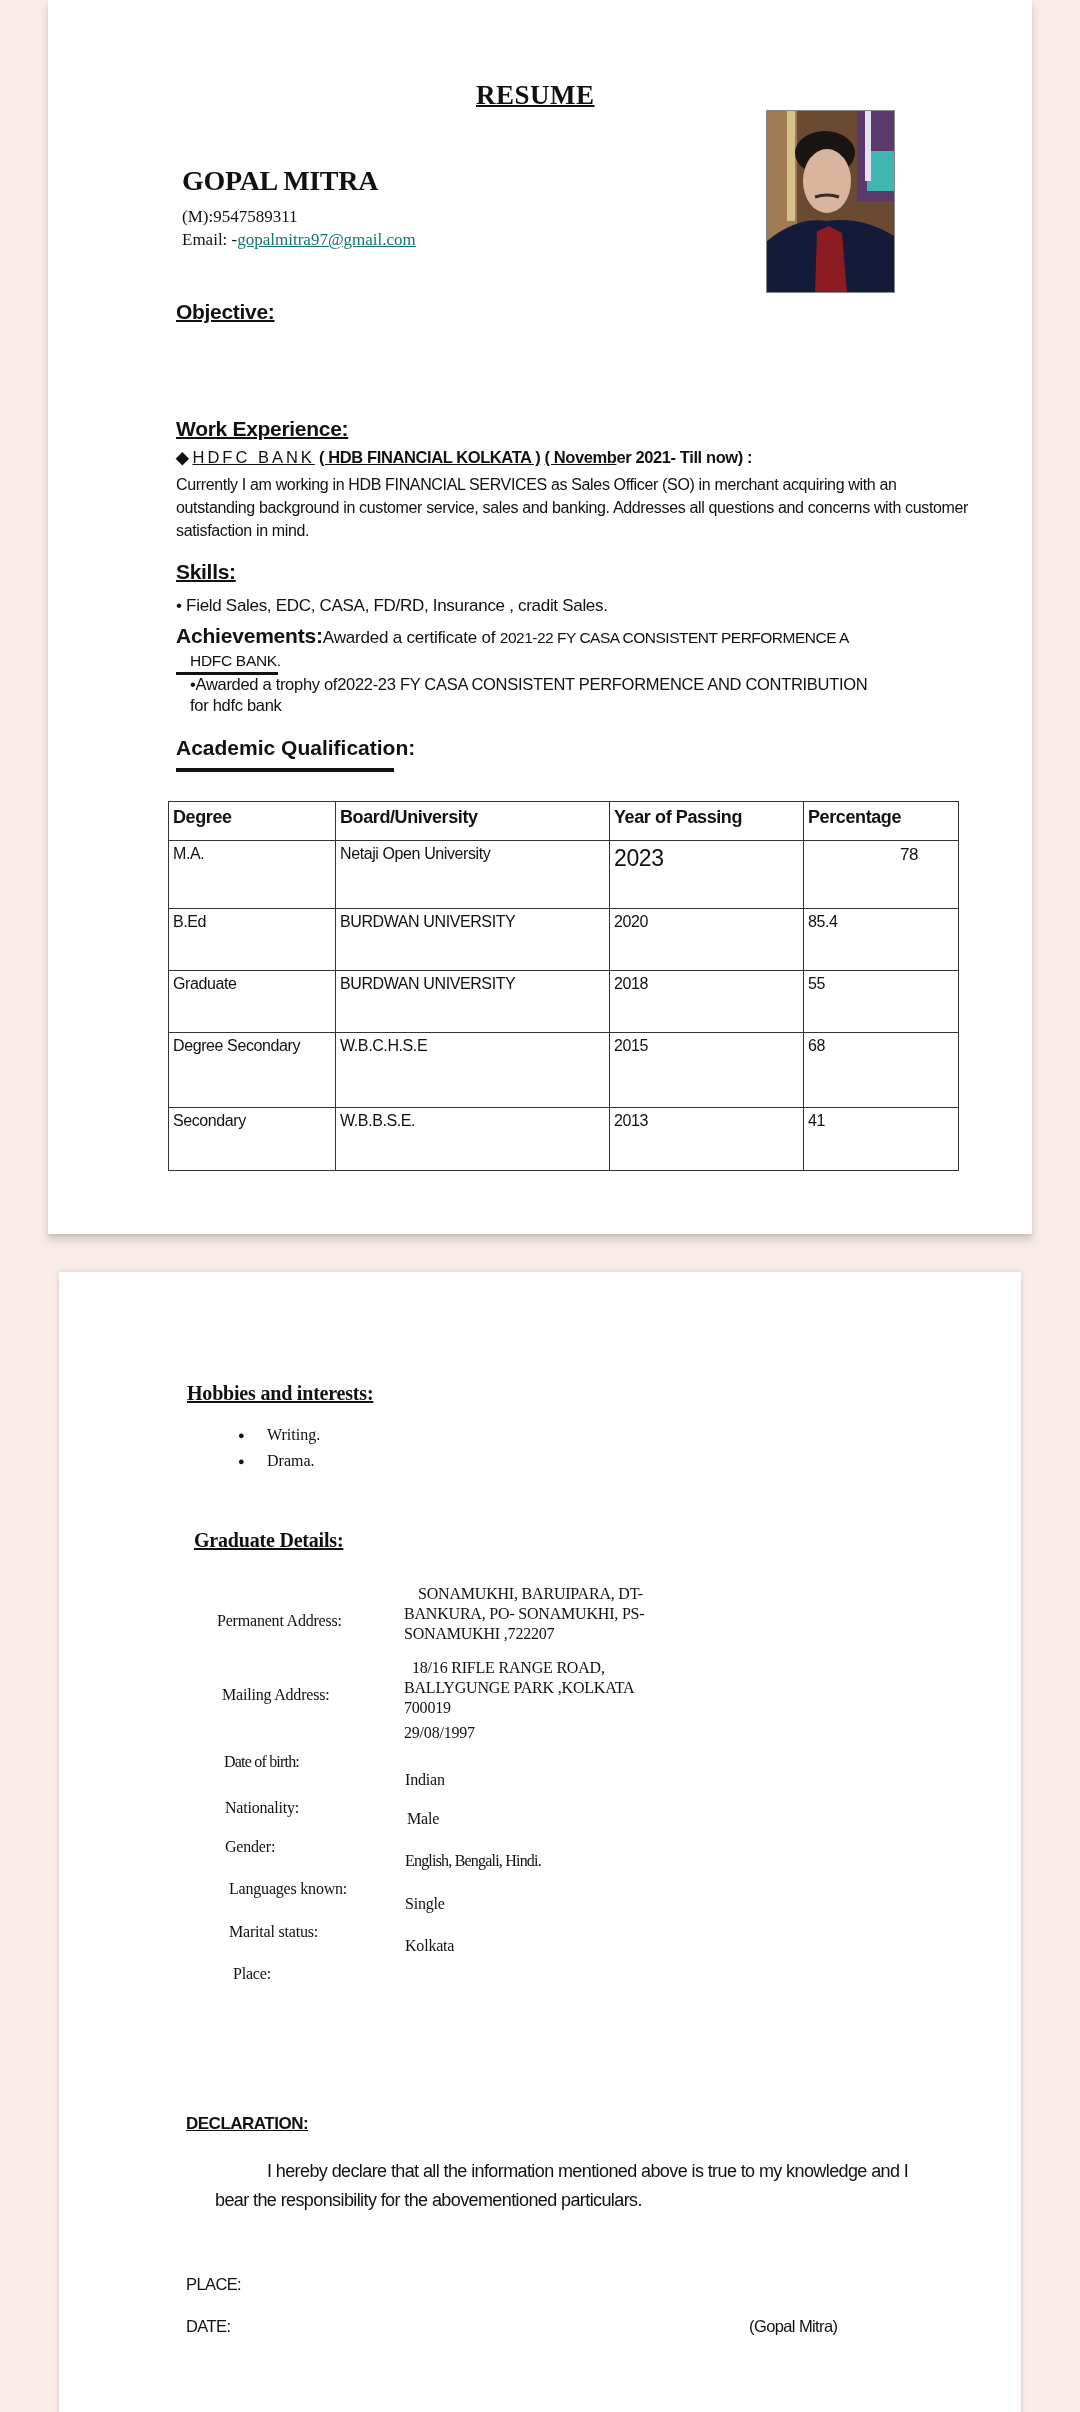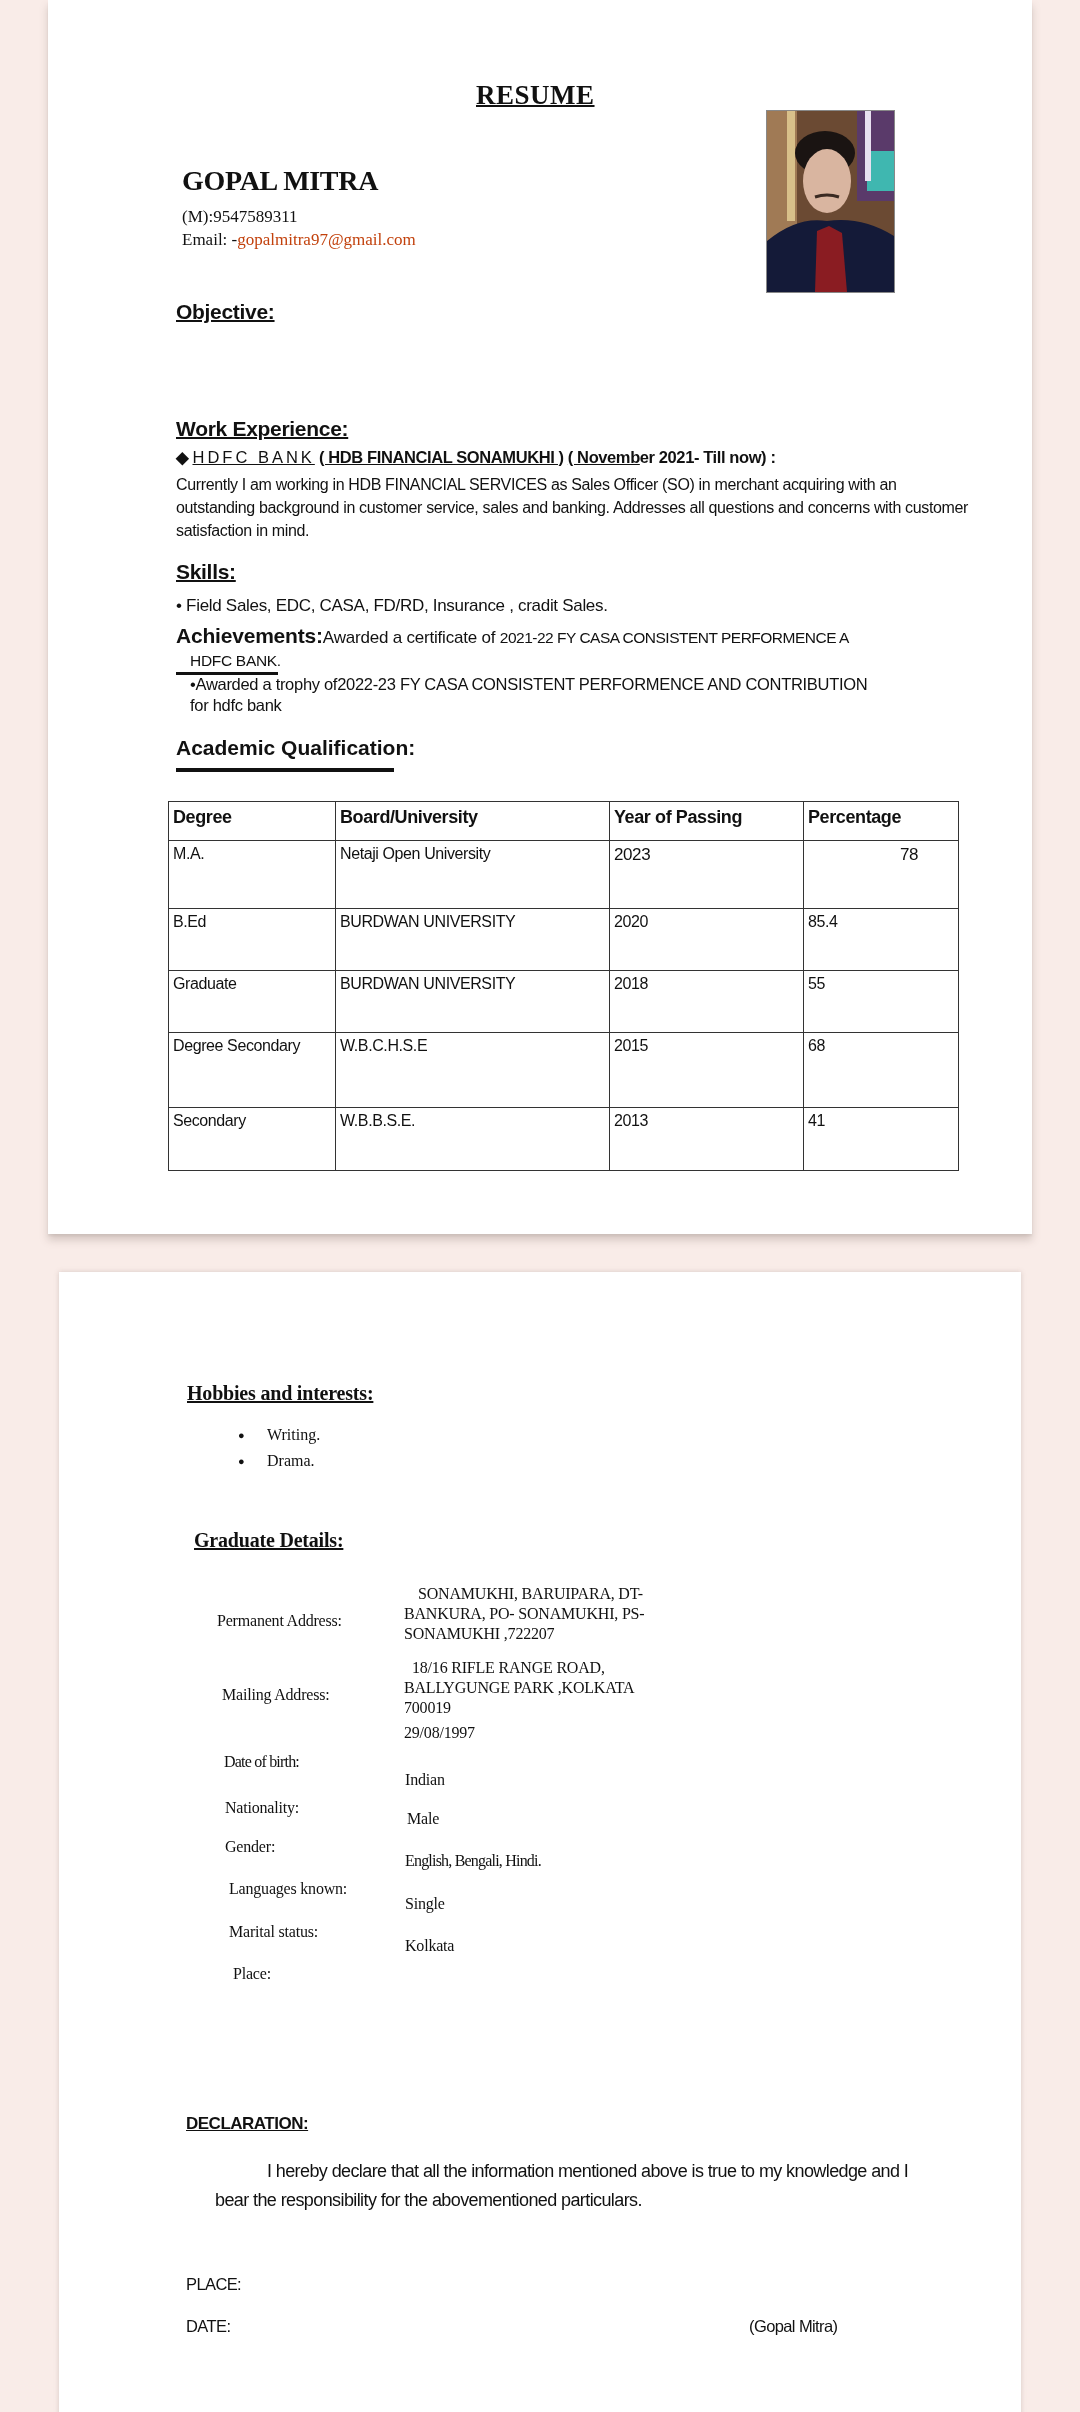--- a/index.html
+++ b/index.html
@@ -20,21 +20,21 @@
     .serif { font-family: "Liberation Serif", "DejaVu Serif", serif; }
     .sans { font-family: "Liberation Sans", sans-serif; }
     .cond { font-family: "Liberation Sans", sans-serif; letter-spacing: -0.6px; }
 
     
     #resume-title { left: 428px; top: 80px; font-size: 27px; font-weight: bold; text-decoration: underline; text-decoration-thickness: 2px; letter-spacing: 0.5px; }
     #photo { left: 718px; top: 110px; width: 127px; height: 181px; border: 1px solid #888; overflow: hidden; background: #3a2a22; }
     #name { left: 134px; top: 165px; font-size: 28px; font-weight: bold; letter-spacing: -0.3px; }
     #mobile { left: 134px; top: 207px; font-size: 17px; }
     #email-line { left: 134px; top: 230px; font-size: 17px; }
-    #email-link { color: #c2410c; }
+    #email-link { color: #0f766e; text-decoration: underline; }
 
     .heading { font-size: 21px; font-weight: bold; text-decoration: underline; text-decoration-thickness: 2px; letter-spacing: -0.3px; }
     .body-text { font-size: 16px; line-height: 24px; letter-spacing: -0.35px; }
 
     #objective-h { left: 128px; top: 300px; }
     #objective-text { left: 128px; top: 335px; width: 780px; }
     #work-h { left: 128px; top: 417px; }
     #work-line { left: 128px; top: 448px; font-size: 16.5px; font-weight: bold; letter-spacing: -0.4px; white-space: nowrap; }
     #work-line .bank { font-weight: normal; letter-spacing: 3px; text-decoration: underline; }
     #work-line .u { text-decoration: underline; }
@@ -102,21 +102,21 @@
   <div id="email-line" class="abs serif">
     <span>Email: -</span><a id="email-link">gopalmitra97@gmail.com</a>
   </div>
 
   <div id="objective-h" class="abs heading cond">Objective:</div>
 
   <div id="work-h" class="abs heading cond">Work Experience:</div>
   <div id="work-line" class="abs cond">
     <span>◆</span>
     <span class="bank">HDFC BANK</span>
-    <span class="u">( HDB FINANCIAL SONAMUKHI )</span>
+    <span class="u">( HDB FINANCIAL KOLKATA )</span>
     <span class="u">( Novemb</span><span>er 2021- Till now) :</span>
   </div>
   <div id="work-text" class="abs body-text cond">Currently I am working in HDB FINANCIAL SERVICES as Sales Officer (SO) in merchant acquiring with an outstanding background in customer service, sales and banking. Addresses all questions and concerns with customer satisfaction in mind.</div>
 
   <div id="skills-h" class="abs heading cond">Skills:</div>
   <div id="skills-text" class="abs cond">• Field Sales, EDC, CASA, FD/RD, Insurance , cradit Sales.</div>
 
   <div id="ach" class="abs cond">
     <span class="lbl">Achievements:</span><span>Awarded a certificate of </span><span style="font-size:15.5px;letter-spacing:-0.5px">2021-22 FY CASA CONSISTENT PERFORMENCE A</span>
   </div>
@@ -133,21 +133,21 @@
         <th>Degree</th>
         <th>Board/University</th>
         <th>Year of Passing</th>
         <th>Percentage</th>
       </tr>
     </thead>
     <tbody>
       <tr style="height:68px">
         <td class="c0">M.A.</td>
         <td class="c1">Netaji Open University</td>
-        <td class="c2 sans" style="font-size:17px">2023</td>
+        <td class="c2 sans" style="font-size:23px">2023</td>
         <td class="c3 sans" style="font-size:17px;text-align:right;padding-right:40px">78</td>
       </tr>
       <tr style="height:62px">
         <td class="c0">B.Ed</td>
         <td class="c1">BURDWAN UNIVERSITY</td>
         <td class="c2">2020</td>
         <td class="c3">85.4</td>
       </tr>
       <tr style="height:62px">
         <td class="c0">Graduate</td>

